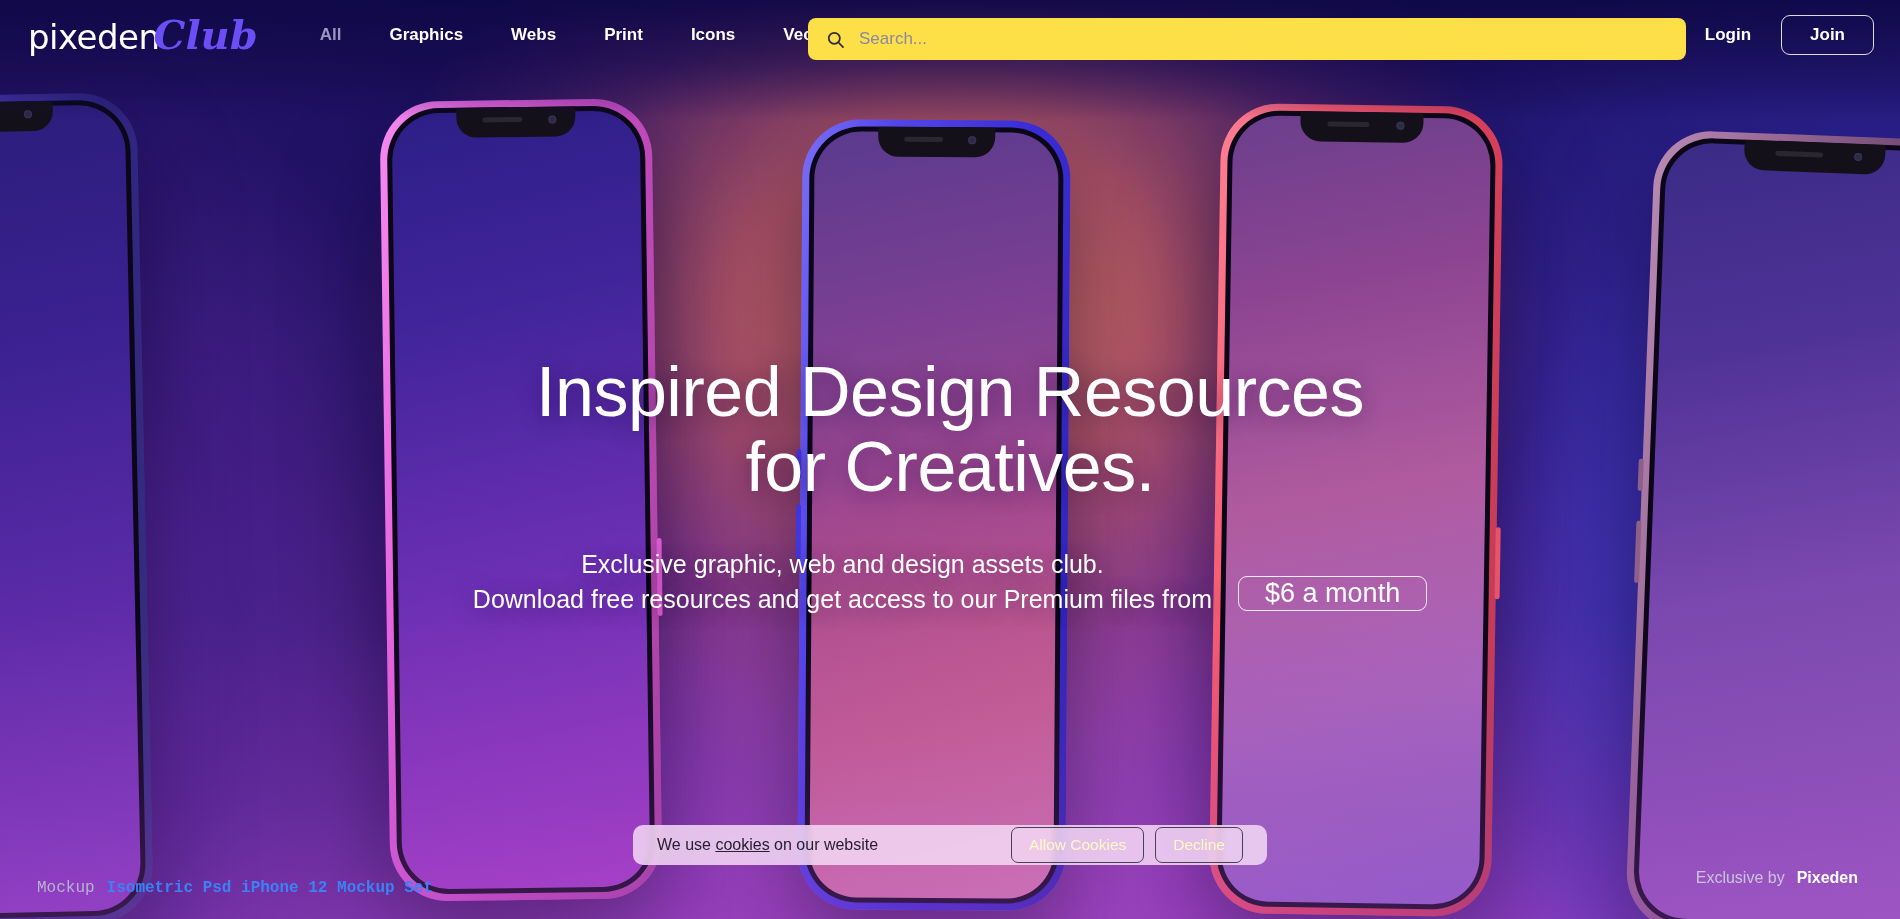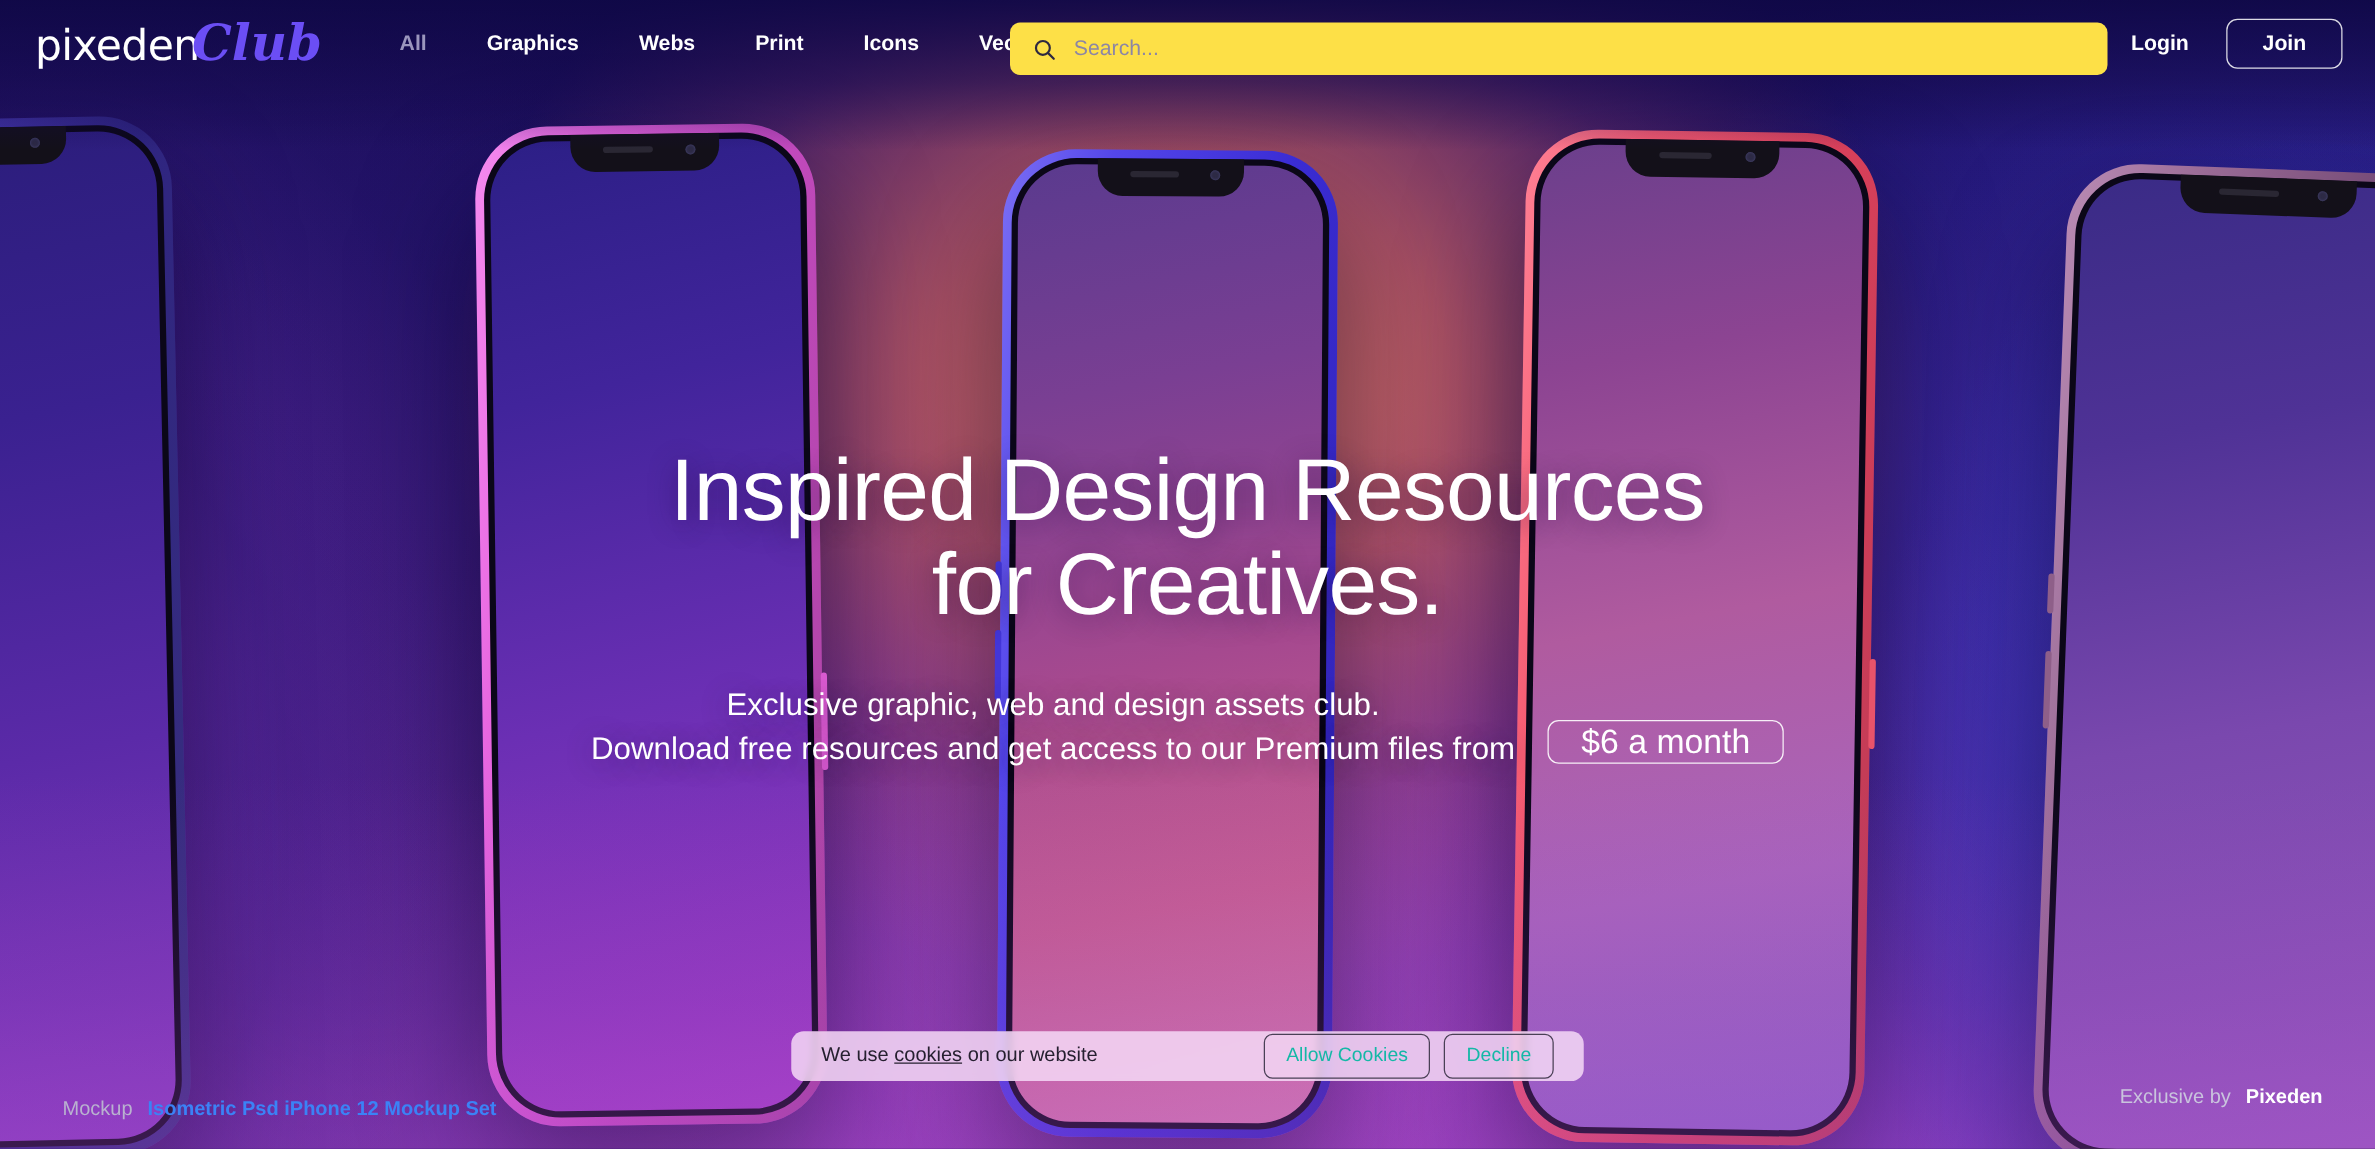--- a/index.html
+++ b/index.html
@@ -173,23 +173,24 @@
     border-radius:9px;
     padding:1px 26px;
     white-space:nowrap;
     cursor:pointer; background:transparent;
     font-family:"Liberation Sans", sans-serif;
     margin-top:23px;
   }
 
   
   #caption-left {
-    position:absolute; left:50px; bottom:22px; z-index:30;
+    position:absolute; left:37px; bottom:22px; z-index:30;
     display:flex; align-items:center; gap:12px;
     font-size:16px;
+    font-family:Liberation Mono, monospace;
   }
   #caption-left .muted { color:#b9b2cf; }
   #caption-left .strong { color:#3b82f6; font-weight:bold; }
   #caption-right {
     position:absolute; right:42px; bottom:32px; z-index:30;
     display:flex; align-items:baseline; gap:12px;
     font-size:16px;
   }
   #caption-right .muted { color:#c9c4dd; }
   #caption-right .strong { color:#ffffff; font-weight:bold; }
@@ -202,21 +203,21 @@
     border-radius:10px;
     display:flex; align-items:center;
     padding:0 24px;
     z-index:40;
     backdrop-filter:blur(3px);
   }
   #cookie-text { font-size:16px; color:#262030; flex:1; }
   #cookie-text u { text-decoration:underline; cursor:pointer; }
   .cookie-btn {
     font-family:"Liberation Sans", sans-serif;
-    font-size:15.5px; color:#14b8a6;
+    font-size:15.5px; color:#fef9c3;
     background:transparent;
     border:1.4px solid #4a4056;
     border-radius:7px;
     padding:8px 17px;
     margin-left:11px;
     cursor:pointer; white-space:nowrap;
   }
 </style>
 </head>
 <body>

